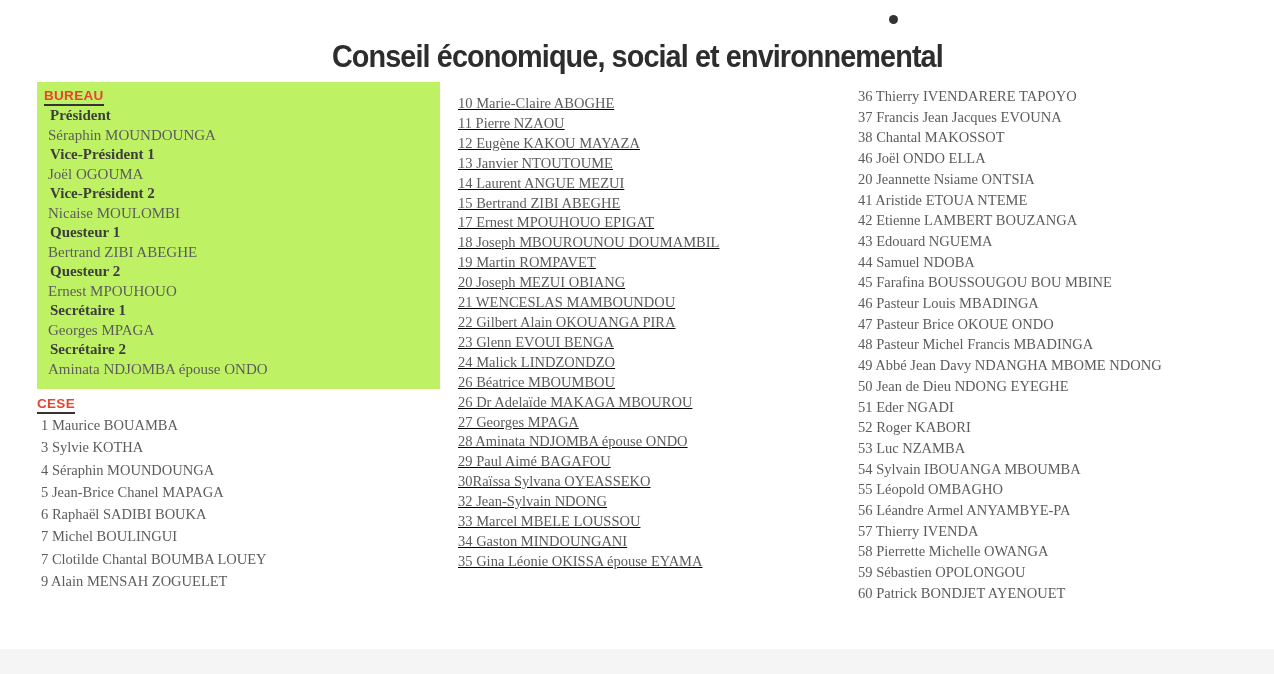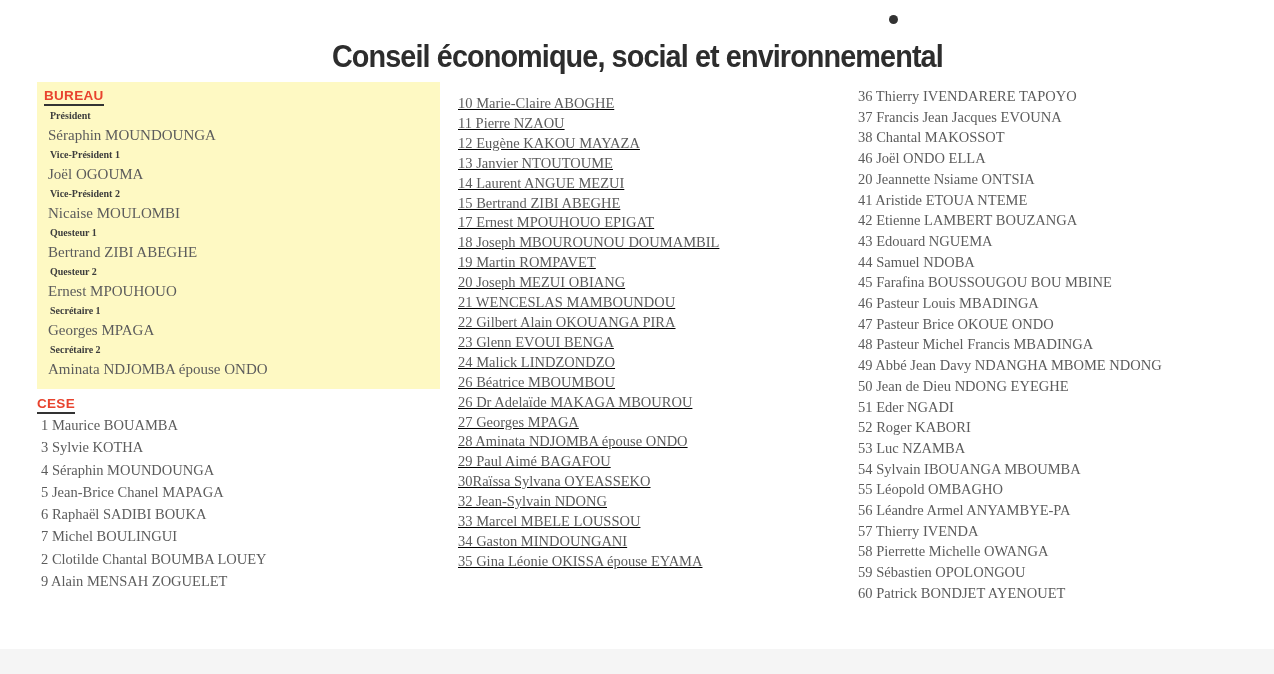--- a/index.html
+++ b/index.html
@@ -41,40 +41,40 @@
     border-radius: 50%;
     background: #333333;
   }
 
   .col { position: absolute; }
   .col-1 { left: 37px; top: 82px; width: 403px; }
   .col-2 { left: 458px; top: 94px; width: 395px; text-decoration: underline; }
   .col-3 { left: 858px; top: 86px; width: 410px; }
 
   .gray-box {
-    background: #fef9c3;
+    background: #bef264;
     padding: 4px 6px 10px 7px;
   }
 
   .section-heading {
     display: inline-block;
     font-family: "Liberation Sans", sans-serif;
     font-weight: bold;
     font-size: 13.5px;
     line-height: 15px;
     letter-spacing: 0.3px;
     color: #e8432e;
     border-bottom: 2px solid #333333;
     padding-bottom: 1px;
   }
 
   .bureau-list .role {
     font-weight: bold;
     color: #3d3d3d;
-    font-size: 10px;
+    font-size: 15px;
     line-height: 19.5px;
     padding-left: 6px;
     white-space: nowrap;
   }
   .bureau-list .name {
     color: #5c5c5c;
     font-size: 15px;
     line-height: 19.5px;
     padding-left: 4px;
     white-space: nowrap;
@@ -133,21 +133,21 @@
   <div class="cese-heading-wrap">
     <span class="section-heading">CESE</span>
   </div>
   <div class="member-list">
       <div class="item">1 Maurice BOUAMBA</div>
       <div class="item">3 Sylvie KOTHA</div>
       <div class="item">4 Séraphin MOUNDOUNGA</div>
       <div class="item">5 Jean-Brice Chanel MAPAGA</div>
       <div class="item">6 Raphaël SADIBI BOUKA</div>
       <div class="item">7 Michel BOULINGUI</div>
-      <div class="item">2 Clotilde Chantal BOUMBA LOUEY</div>
+      <div class="item">7 Clotilde Chantal BOUMBA LOUEY</div>
       <div class="item">9 Alain MENSAH ZOGUELET</div>
     </div>
 </div>
 
 <div class="col col-2">
   <div class="member-list">
       <div class="item">10 Marie-Claire ABOGHE</div>
       <div class="item">11 Pierre NZAOU</div>
       <div class="item">12 Eugène KAKOU MAYAZA</div>
       <div class="item">13 Janvier NTOUTOUME</div>

